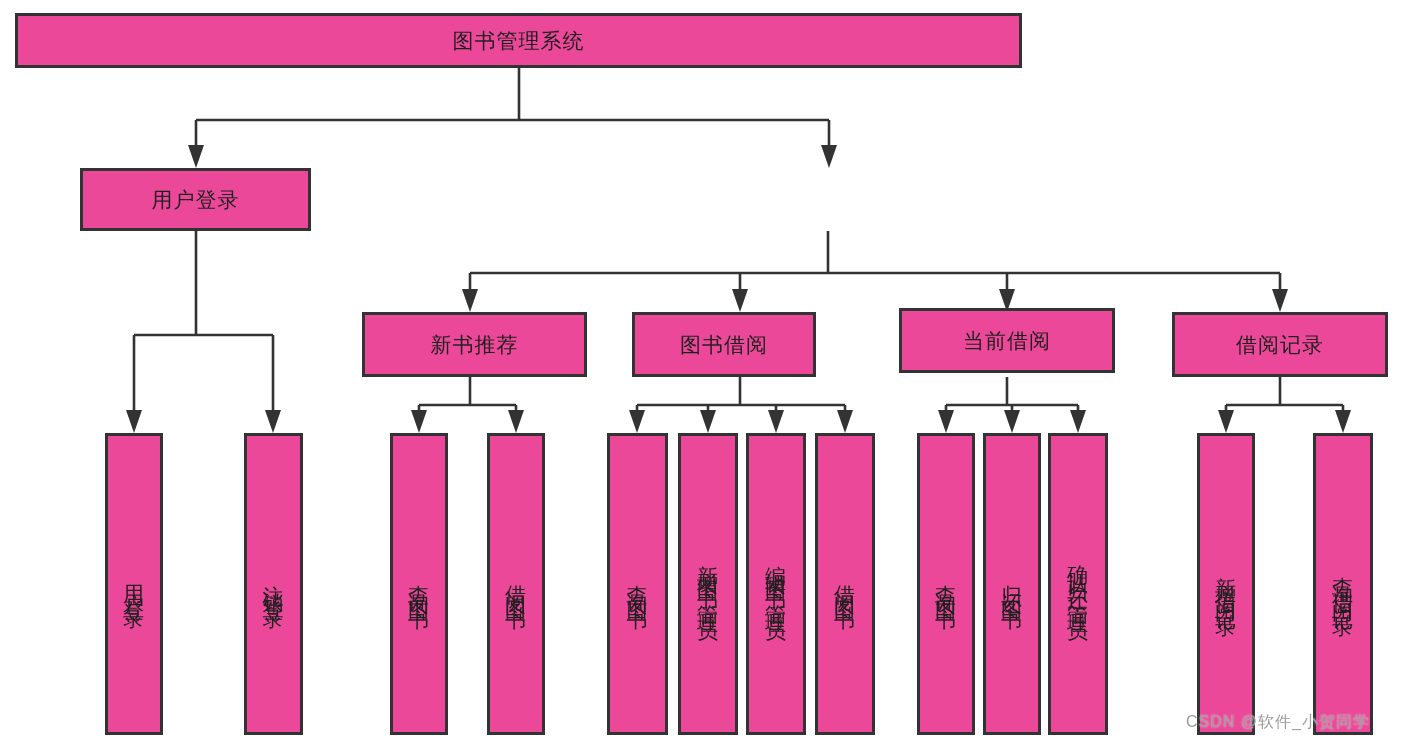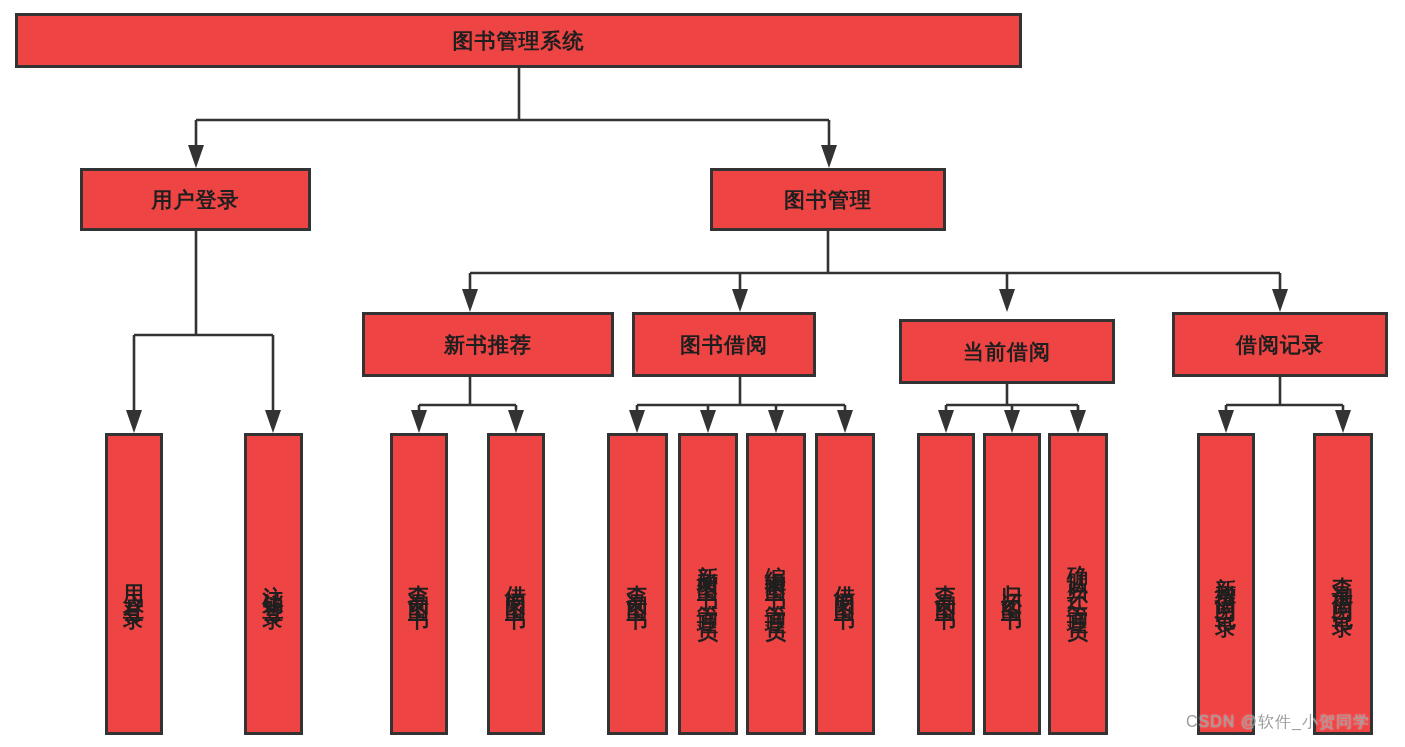--- a/index.html
+++ b/index.html
@@ -31,27 +31,26 @@
     stroke: var(--line);
     stroke-width: 2.6;
     fill: none;
   }
   .wires polygon.arrow {
     fill: var(--line);
     stroke: none;
   }
   .box {
     position: absolute;
-    background: #ef4444;
+    background: #ec4899;
     border: 3px solid var(--box-border);
     display: flex;
     align-items: center;
     justify-content: center;
     color: var(--text);
-    font-weight: bold;
   }
   .hbox {
     font-size: 21px;
     letter-spacing: 1px;
     white-space: nowrap;
   }
   .vbox {
     writing-mode: vertical-rl;
     text-orientation: mixed;
     font-size: 21px;
@@ -149,25 +148,24 @@
       <path d="M1226,405 V414"></path>
         <polygon class="arrow" points="1218,410 1234,410 1226,433"></polygon>
       <path d="M1343,405 V414"></path>
         <polygon class="arrow" points="1335,410 1351,410 1343,433"></polygon>
     </g>
   </svg>
 
   <div class="box hbox" style="left:15px; top:13px; width:1007px; height:55px;">图书管理系统</div>
 
   <div class="box hbox" style="left:80px; top:168px; width:231px; height:63px;">用户登录</div>
-  <div class="box hbox" style="left:710px; top:168px; width:236px; height:63px;">图书管理</div>
 
-  <div class="box hbox" style="left:362px; top:312px; width:252px; height:65px;">新书推荐</div>
+  <div class="box hbox" style="left:362px; top:312px; width:225px; height:65px;">新书推荐</div>
   <div class="box hbox" style="left:632px; top:312px; width:184px; height:65px;">图书借阅</div>
-  <div class="box hbox" style="left:899px; top:319px; width:216px; height:65px;">当前借阅</div>
+  <div class="box hbox" style="left:899px; top:308px; width:216px; height:65px;">当前借阅</div>
   <div class="box hbox" style="left:1172px; top:312px; width:216px; height:65px;">借阅记录</div>
 
   <div class="box vbox" style="left:105px; width:58px;">用户登录</div>
   <div class="box vbox" style="left:244px; width:59px;">注销登录</div>
 
   <div class="box vbox" style="left:390px; width:58px;">查询图书</div>
   <div class="box vbox" style="left:487px; width:58px;">借阅图书</div>
 
   <div class="box vbox" style="left:607px; width:61px;">查询图书</div>
   <div class="box vbox" style="left:678px; width:60px;">新增图书（管理员）</div>

